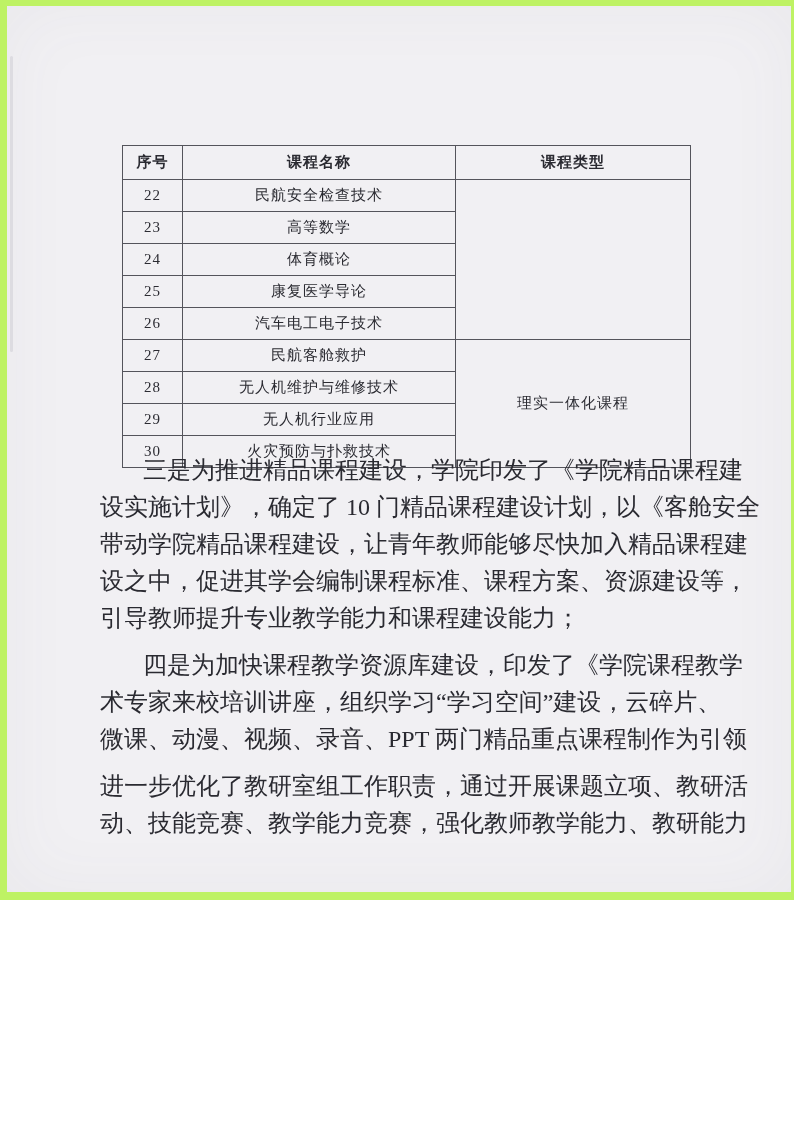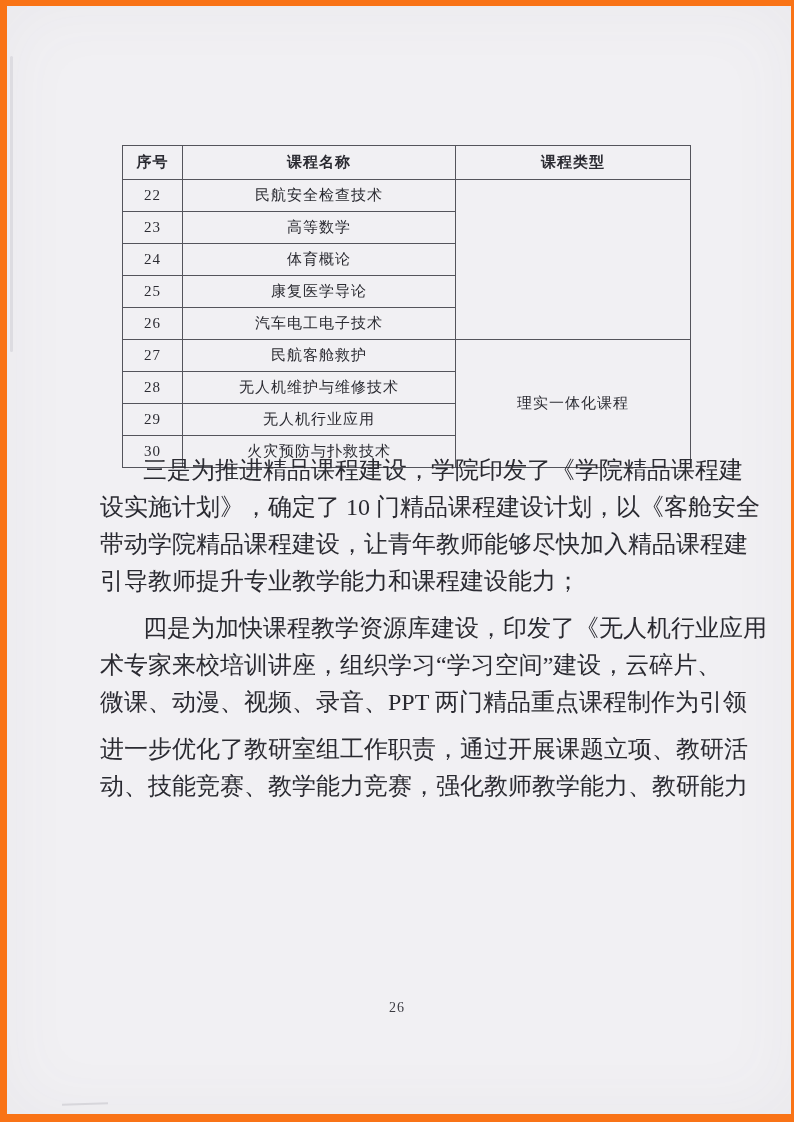--- a/index.html
+++ b/index.html
@@ -3,22 +3,22 @@
 <meta charset="utf-8">
 <style>
   html, body { margin: 0; padding: 0; }
   body {
     width: 794px; height: 1122px;
     background: #ffffff;
     font-family: "Liberation Serif", "DejaVu Serif", serif;
   }
   .frame {
     position: relative;
-    width: 794px; height: 1122px;
-    background: #f97316;
+    width: 794px; height: 900px;
+    background: #bef264;
     overflow: hidden;
   }
   .page-bg {
     position: absolute;
     left: 7px; top: 6px; right: 3px; bottom: 8px;
     background: #f1f0f3;
     box-shadow: inset 0 0 70px rgba(90,90,110,0.05);
   }
   .artifact-streak {
     position: absolute;
@@ -138,24 +138,25 @@
         <td>火灾预防与扑救技术</td>
       </tr>
     </tbody>
   </table>
 
   <div class="text-block">
     <div class="paragraph">
       <div class="line first-line">三是为推进精品课程建设，学院印发了《学院精品课程建</div>
       <div class="line">设实施计划》，确定了 10 门精品课程建设计划，以《客舱安全</div>
       <div class="line">带动学院精品课程建设，让青年教师能够尽快加入精品课程建</div>
+      <div class="line">设之中，促进其学会编制课程标准、课程方案、资源建设等，</div>
       <div class="line last-line">引导教师提升专业教学能力和课程建设能力；</div>
     </div>
     <div class="paragraph">
-      <div class="line first-line">四是为加快课程教学资源库建设，印发了《无人机行业应用</div>
+      <div class="line first-line">四是为加快课程教学资源库建设，印发了《学院课程教学</div>
       <div class="line">术专家来校培训讲座，组织学习“学习空间”建设，云碎片、</div>
       <div class="line">微课、动漫、视频、录音、PPT 两门精品重点课程制作为引领</div>
     </div>
     <div class="paragraph">
       <div class="line">进一步优化了教研室组工作职责，通过开展课题立项、教研活</div>
       <div class="line">动、技能竞赛、教学能力竞赛，强化教师教学能力、教研能力</div>
     </div>
   </div>
 
   <div class="page-number">26</div>

